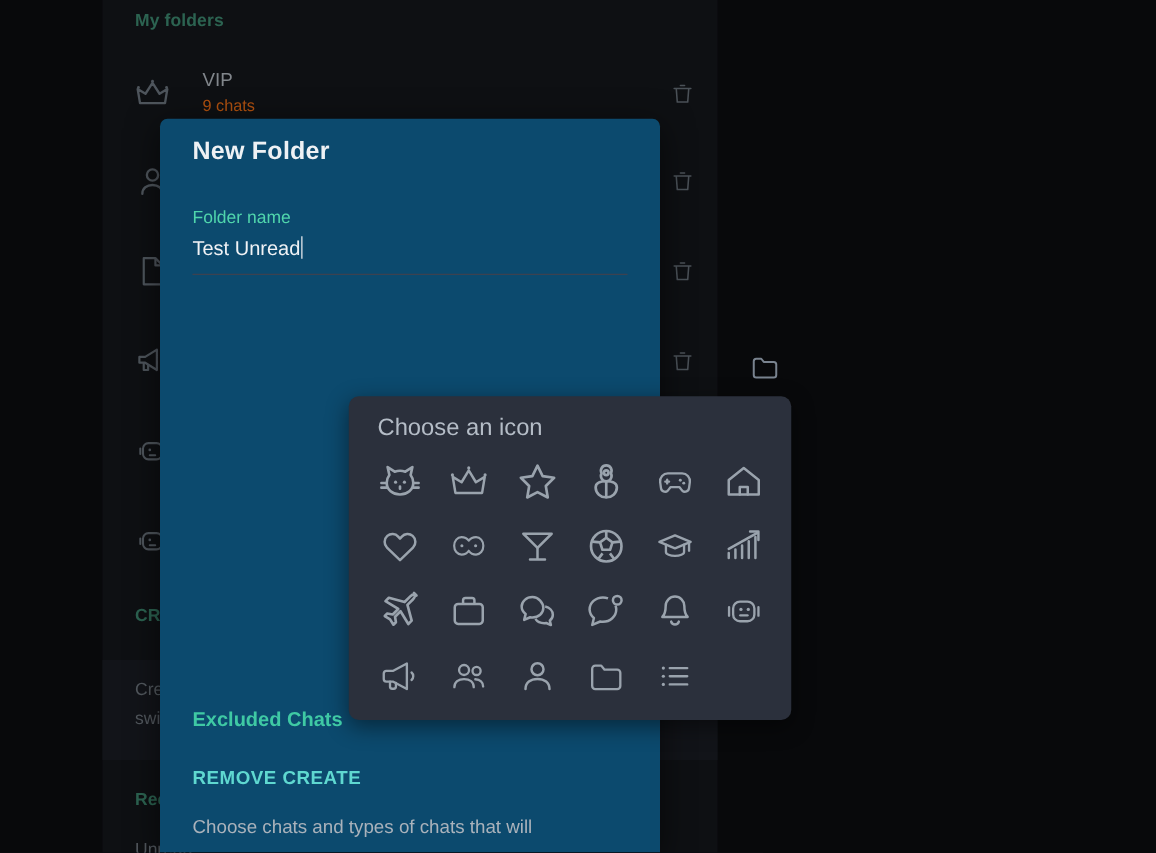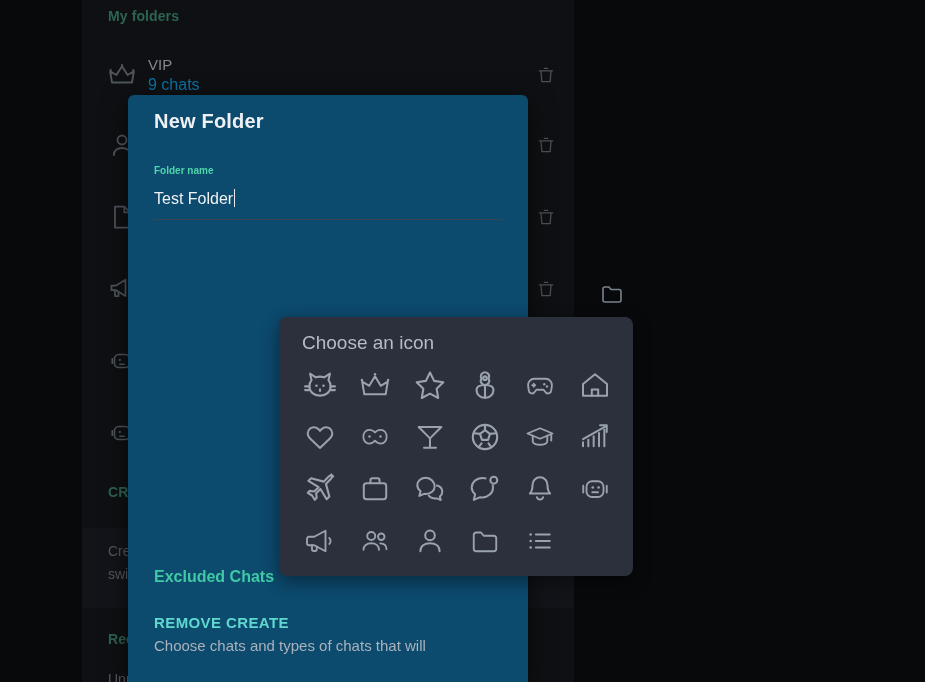--- a/index.html
+++ b/index.html
@@ -21,43 +21,43 @@
     color: #3f8f74; letter-spacing: .1px; white-space: nowrap;
   }
   .bg-row {
     position: absolute; left: 0; width: 492px; height: 70px;
     display: flex; align-items: center;
   }
   .bg-row .ic {
     width: 52px; margin-left: 14px; display: flex; align-items: center;
     justify-content: center; color: #707a84; flex: 0 0 52px;
   }
-  .bg-row .txt { flex: 1 1 auto; min-width: 0; }
+  .bg-row .txt { margin-left: 14px; flex: 1 1 auto; min-width: 0; }
   .bg-row .nm { font-size: 15px; color: #b9c0c7; line-height: 20px; }
-  .bg-row .sub { font-size: 16px; color: #0ea5e9; line-height: 20px; }
+  .bg-row .sub { font-size: 13px; color: #f97316; line-height: 20px; }
   .bg-row .trash { width: 56px; display:flex; align-items:center; justify-content:center; color:#6b747d; }
 
   .bg-highlight { position:absolute; left:0; width:492px; background:#1b1e25; }
   .bg-para { position:absolute; left:26px; width:430px; font-size:14px; color:#767e87; line-height:23px; }
 
   
   .scrim { position:absolute; inset:0; background:rgba(0,0,0,.30); }
 
   
   .dialog {
     position: absolute; left: 128px; top: 95px; width: 400px; height: 587px;
     background: #0c4a6e; border-radius: 6px 6px 0 0;
     box-shadow: 0 6px 26px rgba(0,0,0,.55);
   }
   .dlg-title {
     position:absolute; left:26px; top:15px; font-size:20px; font-weight:bold;
     color:#eef1f4; letter-spacing:.2px;
   }
   .field-label {
-    position:absolute; left:26px; top:70px; font-size:10px; font-weight:bold;
+    position:absolute; left:26px; top:70px; font-size:14px; font-weight:normal;
     color:#50d5ac;
   }
   .field-value {
     position:absolute; left:26px; top:94px; font-size:16px; color:#f0f2f5;
     white-space:nowrap;
   }
   .caret {
     display:inline-block; width:1px; height:18px; background:#e9ecef;
     vertical-align:-3px; margin-left:1px;
   }
@@ -91,21 +91,21 @@
   
   .excluded-title {
     position:absolute; left:26px; top:473px; font-size:16px; font-weight:bold;
     color:#3fc9a4;
   }
   .remove-chats {
     position:absolute; left:26px; top:519px; font-size:15px; font-weight:bold;
     color:#5fd8d0; letter-spacing:.4px;
   }
   .hint {
-    position:absolute; left:26px; top:540px; width:330px;
+    position:absolute; left:26px; top:556px; width:330px;
     font-size:15px; color:#aab2bb; line-height:21px;
   }
 </style>
 </head>
 <body>
 
 <div id="root">
 
   <div class="bg-panel">
 
@@ -220,21 +220,21 @@
     <div class="bg-para" style="top:668px">Unread</div>
   </div>
 
   <div class="scrim"></div>
 
   <div class="dialog">
 
     <div class="dlg-title">New Folder</div>
 
     <div class="field-label">Folder name</div>
-    <div class="field-value" placeholder="Folder name"><span>Test Folder</span><span class="caret"></span></div>
+    <div class="field-value" placeholder="Folder name"><span>Test Unread</span><span class="caret"></span></div>
     <div class="field-underline"></div>
 
     <div class="folder-btn">
       <svg width="28" height="24" viewBox="0 0 24 24" fill="none" stroke="currentColor" stroke-width="1.6" stroke-linejoin="round">
         <path d="M3 7a2 2 0 0 1 2-2h4l2 2.5h8a2 2 0 0 1 2 2V18a2 2 0 0 1-2 2H5a2 2 0 0 1-2-2V7z"></path>
       </svg>
     </div>
 
     <div class="picker">
       <div class="picker-title">Choose an icon</div>

